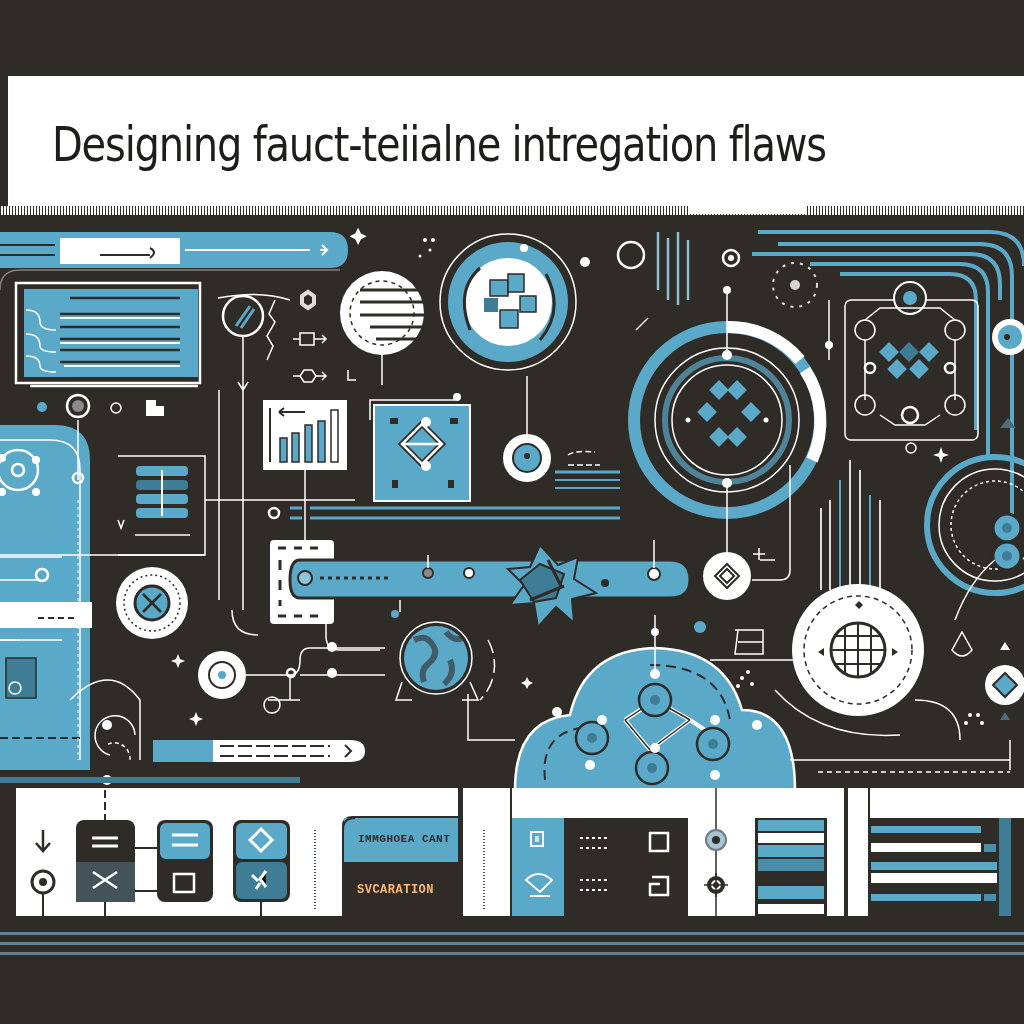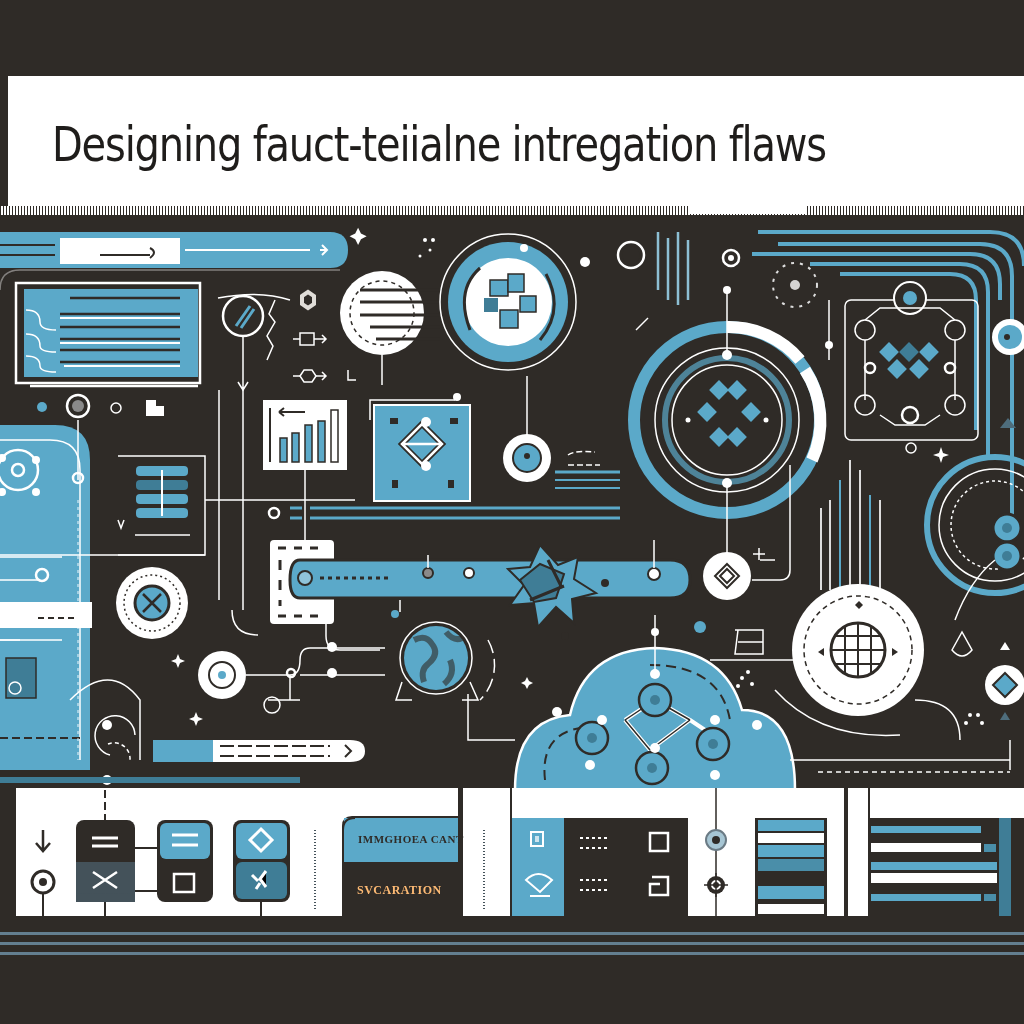--- a/index.html
+++ b/index.html
@@ -22,21 +22,21 @@
     .tick-edge {
       position: absolute; left: 0; top: 206px; width: 1024px; height: 9px;
       background: repeating-linear-gradient(90deg, #2f2b27 0 1px, #ffffff 1px 3px);
     }
     .tick-gap { position: absolute; left: 690px; top: 206px; width: 115px; height: 8px; background: #ffffff; }
     .illustration { position: absolute; left: 0; top: 214px; width: 1024px; height: 576px; }
     .bottom-panel { position: absolute; left: 0; top: 788px; width: 1024px; height: 130px; }
     .footer-lines { position: absolute; left: 0; top: 932px; width: 1024px; }
     .footer-lines div { height: 3px; background: #6d8ea3; margin-bottom: 7px; opacity: .85; }
     .card-label {
-      position: absolute; font-family: Liberation Serif, serif; font-weight: bold;
+      position: absolute; font-family: Liberation Mono, monospace; font-weight: bold;
       font-size: 11px; letter-spacing: 0.5px;
     }
   </style>
 </head>
 <body>
 
 <div class="top-bar"></div>
 
 <div class="title-band">
   <div class="title">Designing fauct-teiialne intregation flaws</div>

